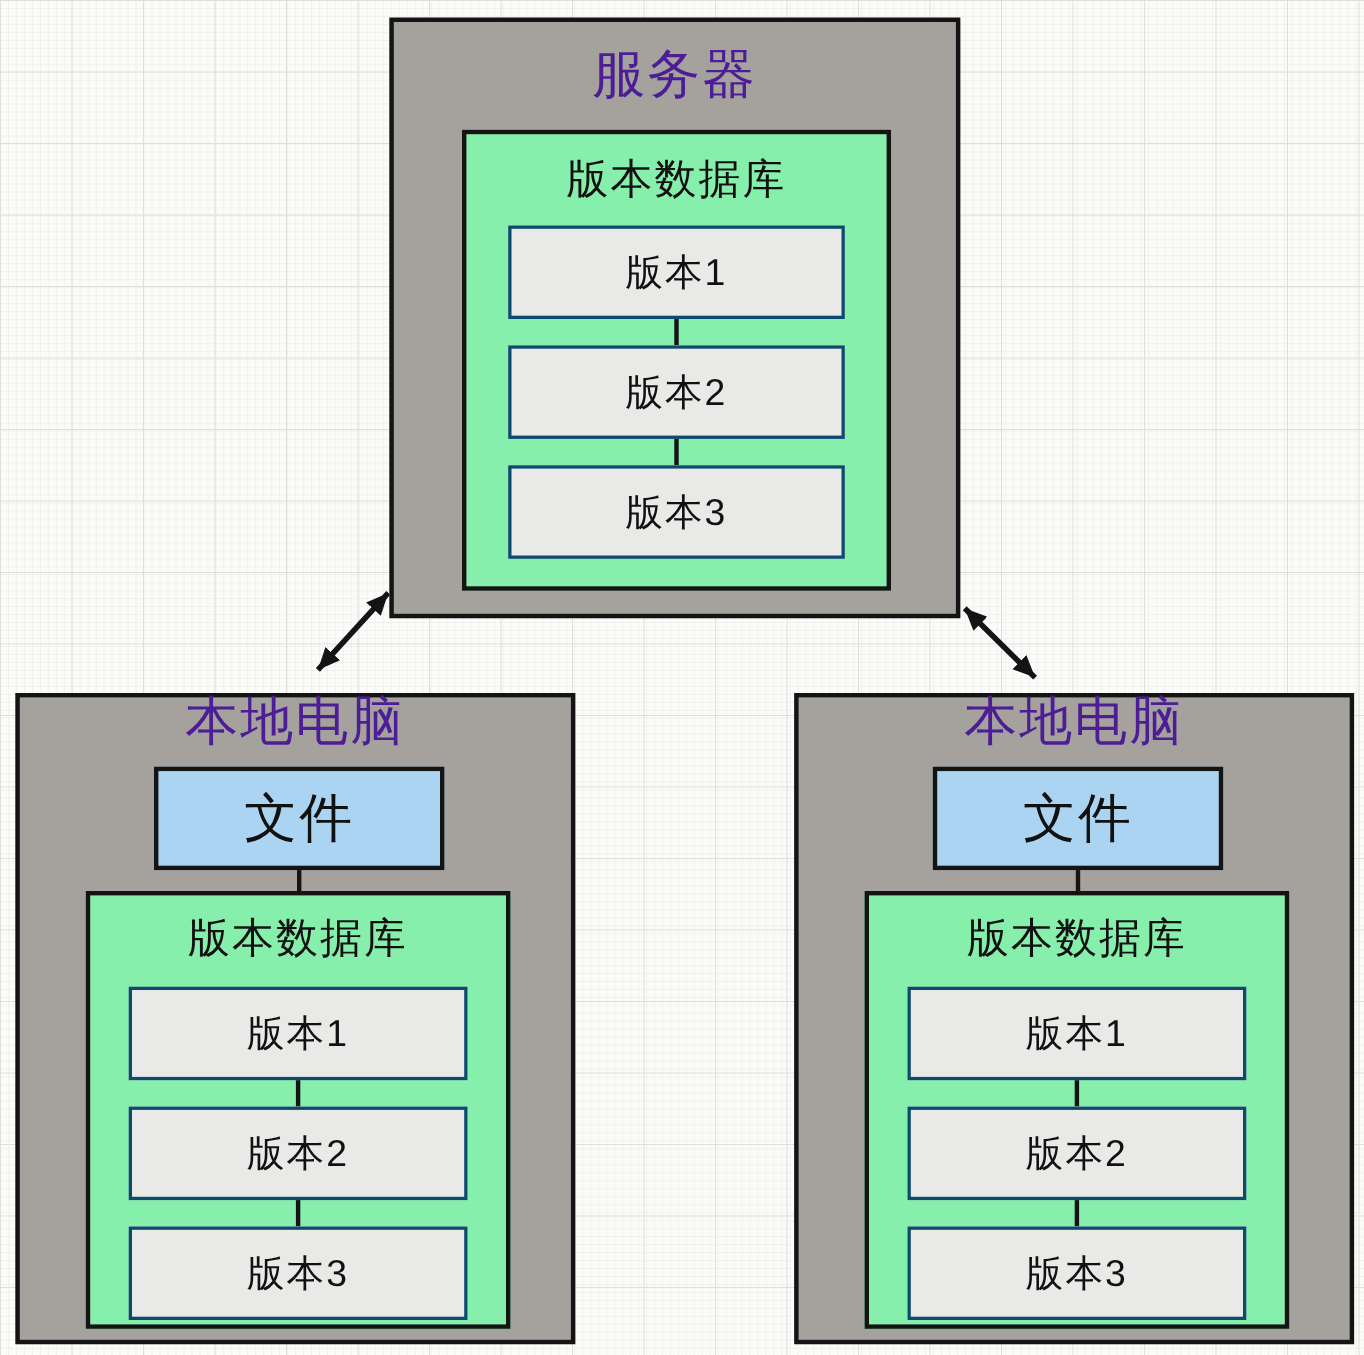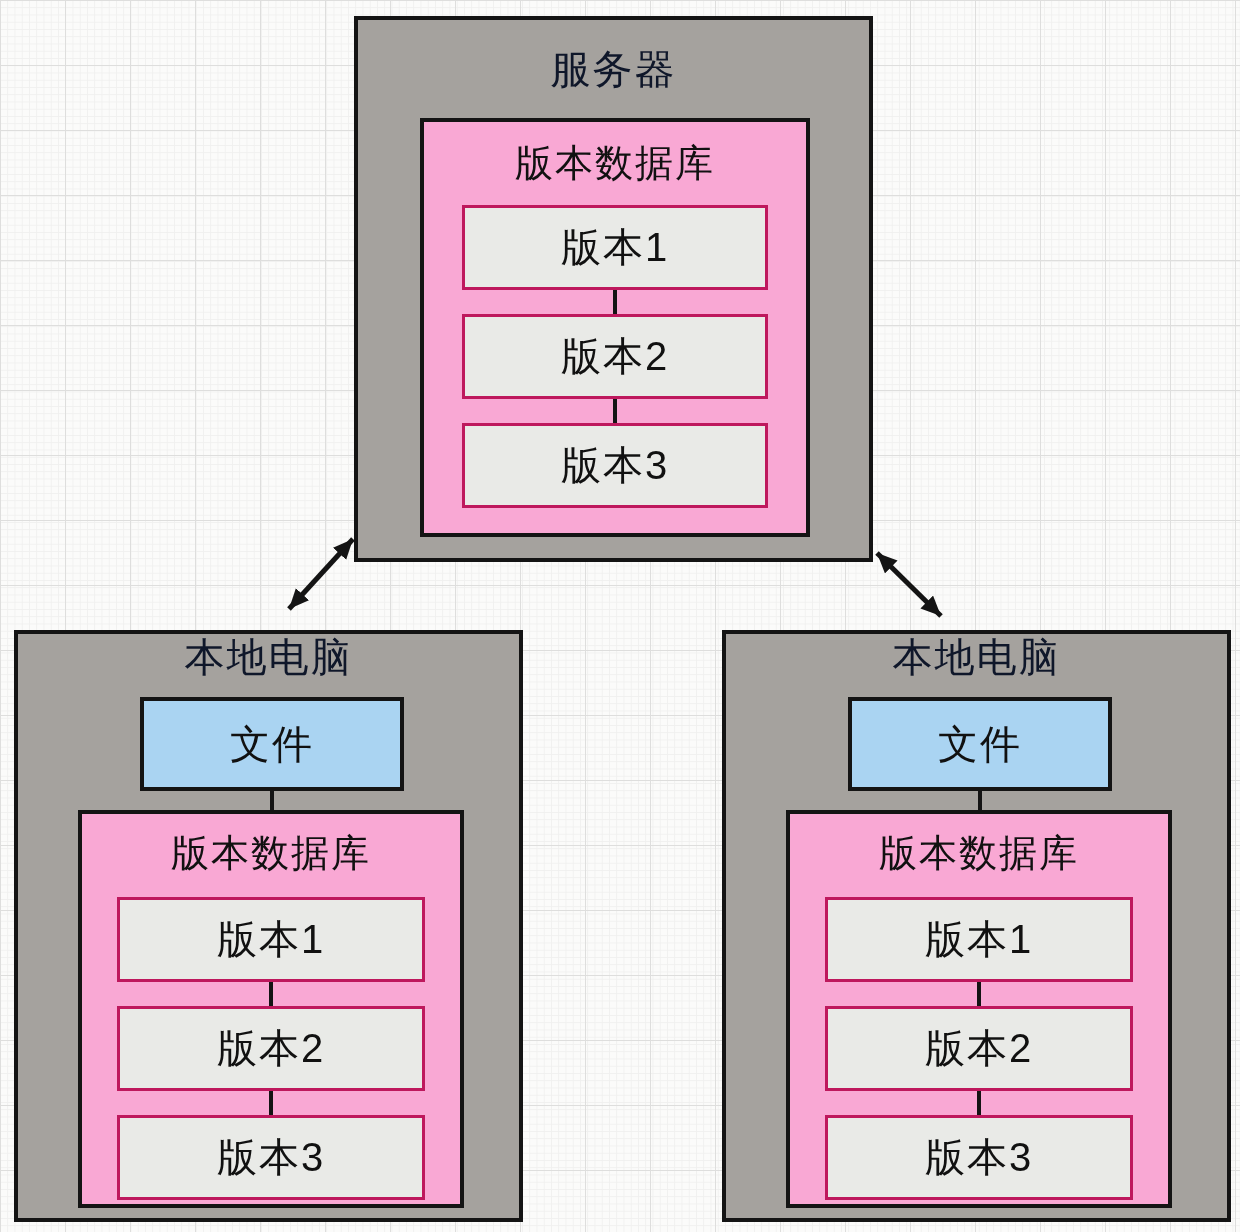--- a/index.html
+++ b/index.html
@@ -21,68 +21,68 @@
     background-size:65px 65px,65px 65px,7.25px 7.25px,7.25px 7.25px;
   }
   .outer-box{
     position:absolute;
     box-sizing:border-box;
     background:#a5a29e;
     border:4px solid #141414;
   }
   .outer-title{
     text-align:center;
-    font-size:40px;
+    font-size:48px;
     line-height:46px;
     letter-spacing:2px;
-    color:#0f172a;
+    color:#4c1d95;
   }
   .server-title{padding-top:26px;}
   .local-title{}
   .db-box{
     position:absolute;
     box-sizing:border-box;
-    background:#f9a8d4;
+    background:#86efac;
     border:4px solid #141414;
     display:flex;
     flex-direction:column;
     align-items:center;
   }
   .db-title{
     font-size:38px;
     line-height:46px;
     letter-spacing:2px;
     color:#111;
     text-align:center;
   }
   .version-box{
     box-sizing:border-box;
     background:#e9eae7;
-    border:3px solid #be185d;
+    border:3px solid #0c4a6e;
     height:85px;
     display:flex;
     align-items:center;
     justify-content:center;
-    font-size:40px;
+    font-size:34px;
     letter-spacing:2px;
     color:#111;
   }
   .v-conn{
     width:4px;height:24px;
     background:#141414;
   }
   .file-box{
     position:absolute;
     box-sizing:border-box;
     background:#aad4f2;
     border:4px solid #141414;
     display:flex;
     align-items:center;
     justify-content:center;
-    font-size:40px;
+    font-size:48px;
     letter-spacing:2px;
     color:#111;
   }
   .f-conn{
     position:absolute;
     width:4px;
     background:#141414;
   }
   
   .server{left:354px;top:16px;width:519px;height:546px;}

